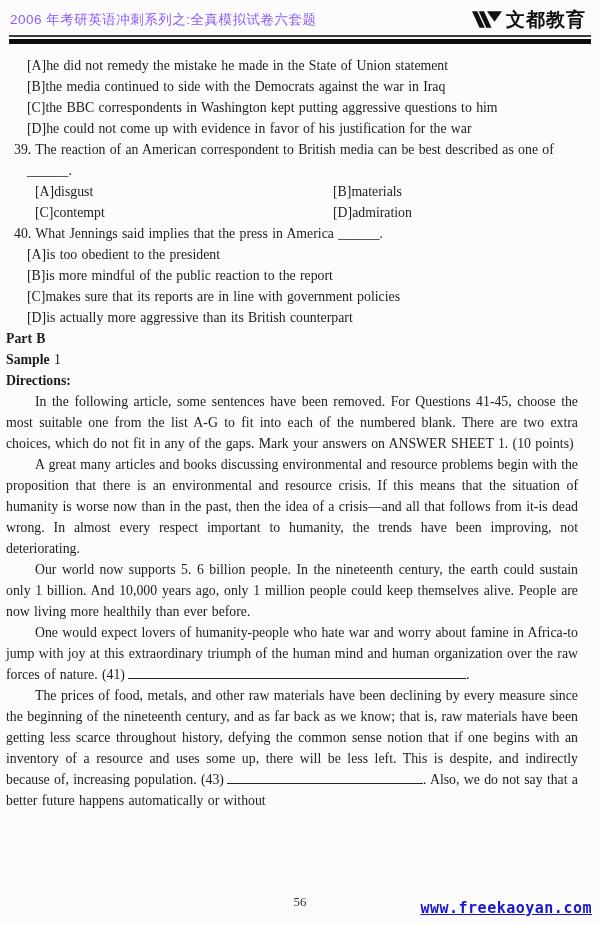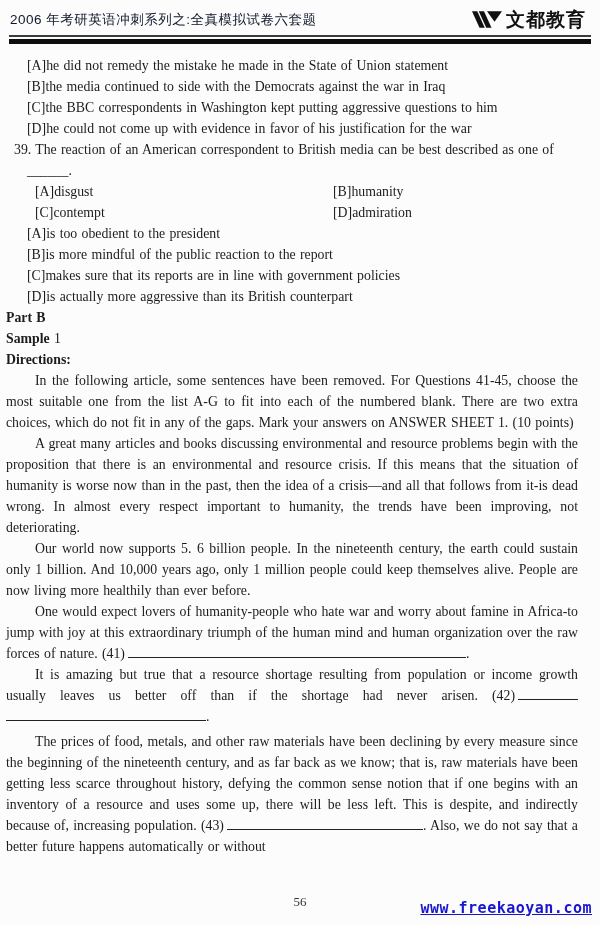--- a/index.html
+++ b/index.html
@@ -6,21 +6,21 @@
   .page {
     position:relative; width:600px; height:925px; overflow:hidden;
     background:#fcfcfc; color:#1c1c1c;
     font-family:"Liberation Serif", serif;
     font-size:13.8px; line-height:21px;
   }
   
   .header { display:flex; justify-content:space-between; align-items:flex-end;
             padding:9px 14px 5px 10px; }
   .book-title { font-family:"Liberation Sans", sans-serif; font-size:13.5px;
-                color:#0f172a; letter-spacing:0.5px; }
+                color:#8b5cf6; letter-spacing:0.5px; }
   .brand { display:flex; align-items:center; gap:4px; }
   .brand-name { font-family:"Liberation Sans", sans-serif; font-weight:bold;
                 font-size:19px; color:#111; letter-spacing:1px; }
   .logo { width:30px; height:17px; display:block; }
   .rule-thin  { height:2px; background:#3c3c3c; margin:0 9px 2px 9px; }
   .rule-thick { height:5px; background:#0d0d0d; margin:0 9px; }
   
   .content { padding:11px 22px 0 6px; text-align:justify; word-spacing:0.06em; }
   .opt      { margin-left:21px; }
   .q-stem   { margin-left:29px; text-indent:-21px; }
@@ -69,44 +69,44 @@
     <div class="opt">[A]he did not remedy the mistake he made in the State of Union statement</div>
     <div class="opt">[B]the media continued to side with the Democrats against the war in Iraq</div>
     <div class="opt">[C]the BBC correspondents in Washington kept putting aggressive questions to him</div>
     <div class="opt">[D]he could not come up with evidence in favor of his justification for the war</div>
 
     <div class="q-stem"><span>39.</span> <span>The reaction of an American correspondent to British media can be best described as one of</span></div>
     <div class="opt">______.</div>
 
     <div class="opt-row">
       <div class="opt-cell c1">[A]disgust</div>
-      <div class="opt-cell">[B]humanity</div>
+      <div class="opt-cell">[B]materials</div>
     </div>
     <div class="opt-row">
       <div class="opt-cell c1">[C]contempt</div>
       <div class="opt-cell">[D]admiration</div>
     </div>
 
+    <div class="q-stem"><span>40.</span> <span>What Jennings said implies that the press in America ______.</span></div>
     <div class="opt">[A]is too obedient to the president</div>
     <div class="opt">[B]is more mindful of the public reaction to the report</div>
     <div class="opt">[C]makes sure that its reports are in line with government policies</div>
     <div class="opt">[D]is actually more aggressive than its British counterpart</div>
 
     <div class="h-bold">Part B</div>
     <div><span class="b">Sample</span><span> 1</span></div>
     <div class="h-bold">Directions:</div>
 
     <p class="para">In the following article, some sentences have been removed. For Questions 41-45, choose the most suitable one from the list A-G to fit into each of the numbered blank. There are two extra choices, which do not fit in any of the gaps. Mark your answers on ANSWER SHEET 1. (10 points)</p>
 
     <p class="para">A great many articles and books discussing environmental and resource problems begin with the proposition that there is an environmental and resource crisis. If this means that the situation of humanity is worse now than in the past, then the idea of a crisis—and all that follows from it-is dead wrong. In almost every respect important to humanity, the trends have been improving, not deteriorating.</p>
     <p class="para">Our world now supports 5. 6 billion people. In the nineteenth century, the earth could sustain only 1 billion. And 10,000 years ago, only 1 million people could keep themselves alive. People are now living more healthily than ever before.</p>
 
     <p class="para"><span>One would expect lovers of humanity-people who hate war and worry about famine in Africa-to jump with joy at this extraordinary triumph of the human mind and human organization over the raw forces of nature. </span><span>(41)</span><span class="blank b41"></span><span>.</span></p>
 
-    <p class="para sp-after"><span>It is amazing but true that a resource shortage resulting from population or income growth usually leaves us better off than if the shortage had never arisen. </span><span>(42)</span><span class="blank b42a"></span><span class="blank b42b"></span><span>.</span></p>
 
     <p class="para"><span>The prices of food, metals, and other raw materials have been declining by every measure since the beginning of the nineteenth century, and as far back as we know; that is, raw materials have been getting less scarce throughout history, defying the common sense notion that if one begins with an inventory of a resource and uses some up, there will be less left. This is despite, and indirectly because of, increasing population. </span><span>(43)</span><span class="blank b43a"></span><span class="blank b43b"></span><span>. Also, we do not say that a better future happens automatically or without</span></p>
 
   </div>
 
   <div class="page-num">56</div>
   <a class="url">www.freekaoyan.com</a>
 
 </div>
 

